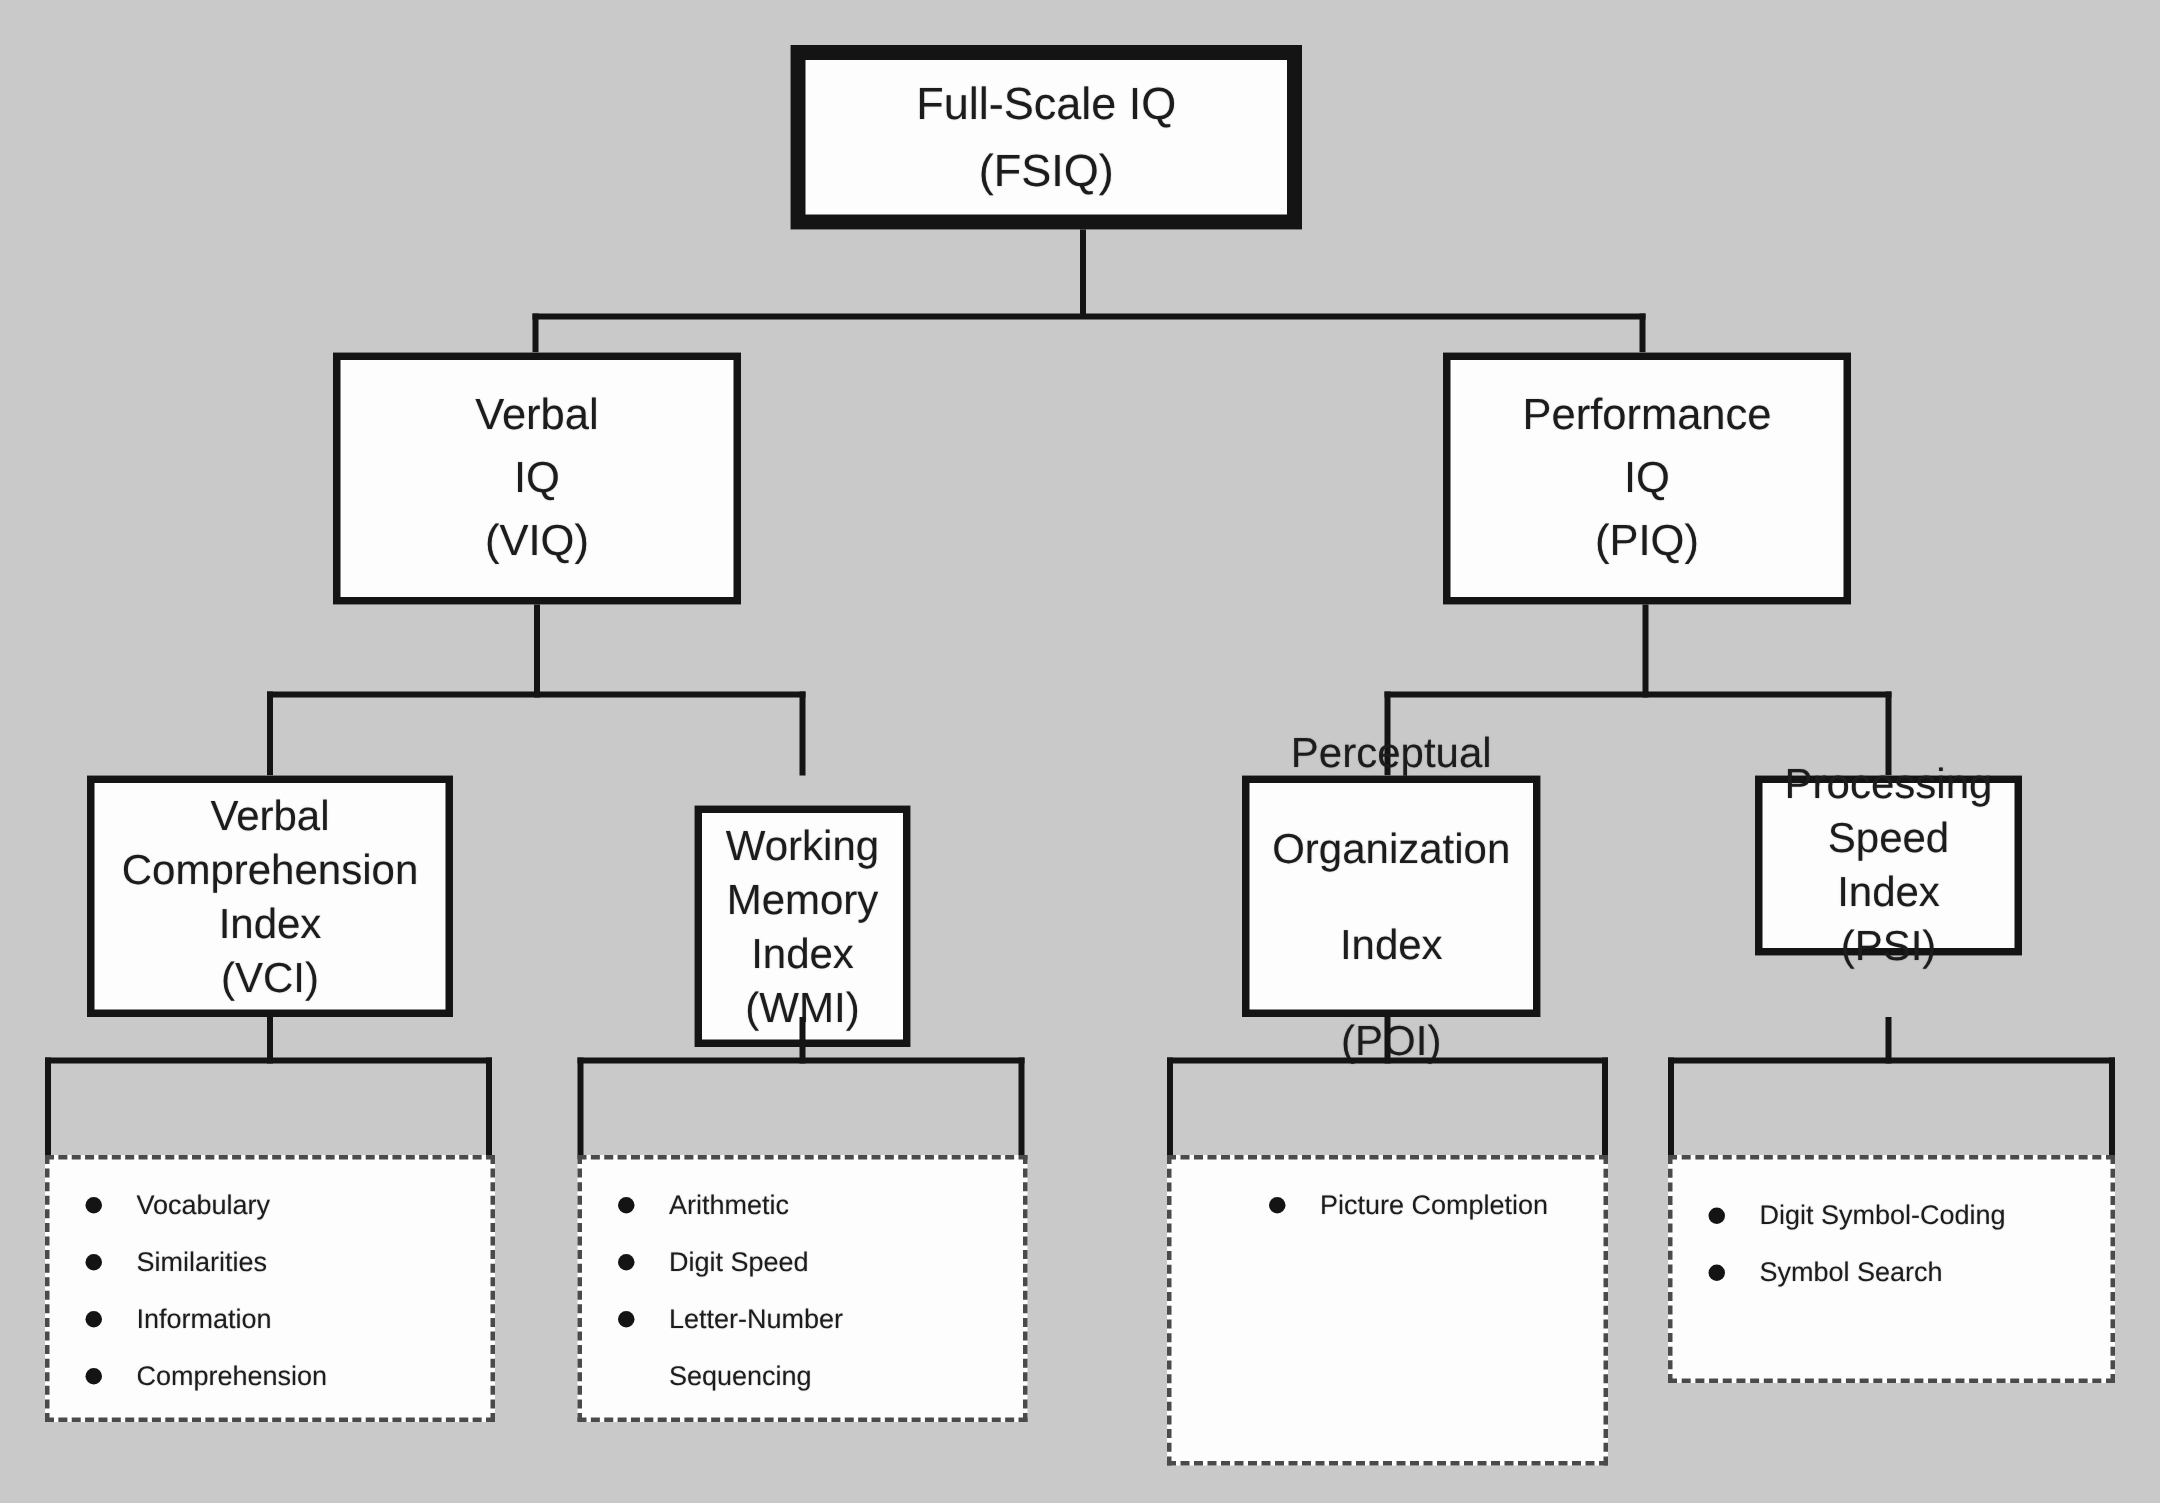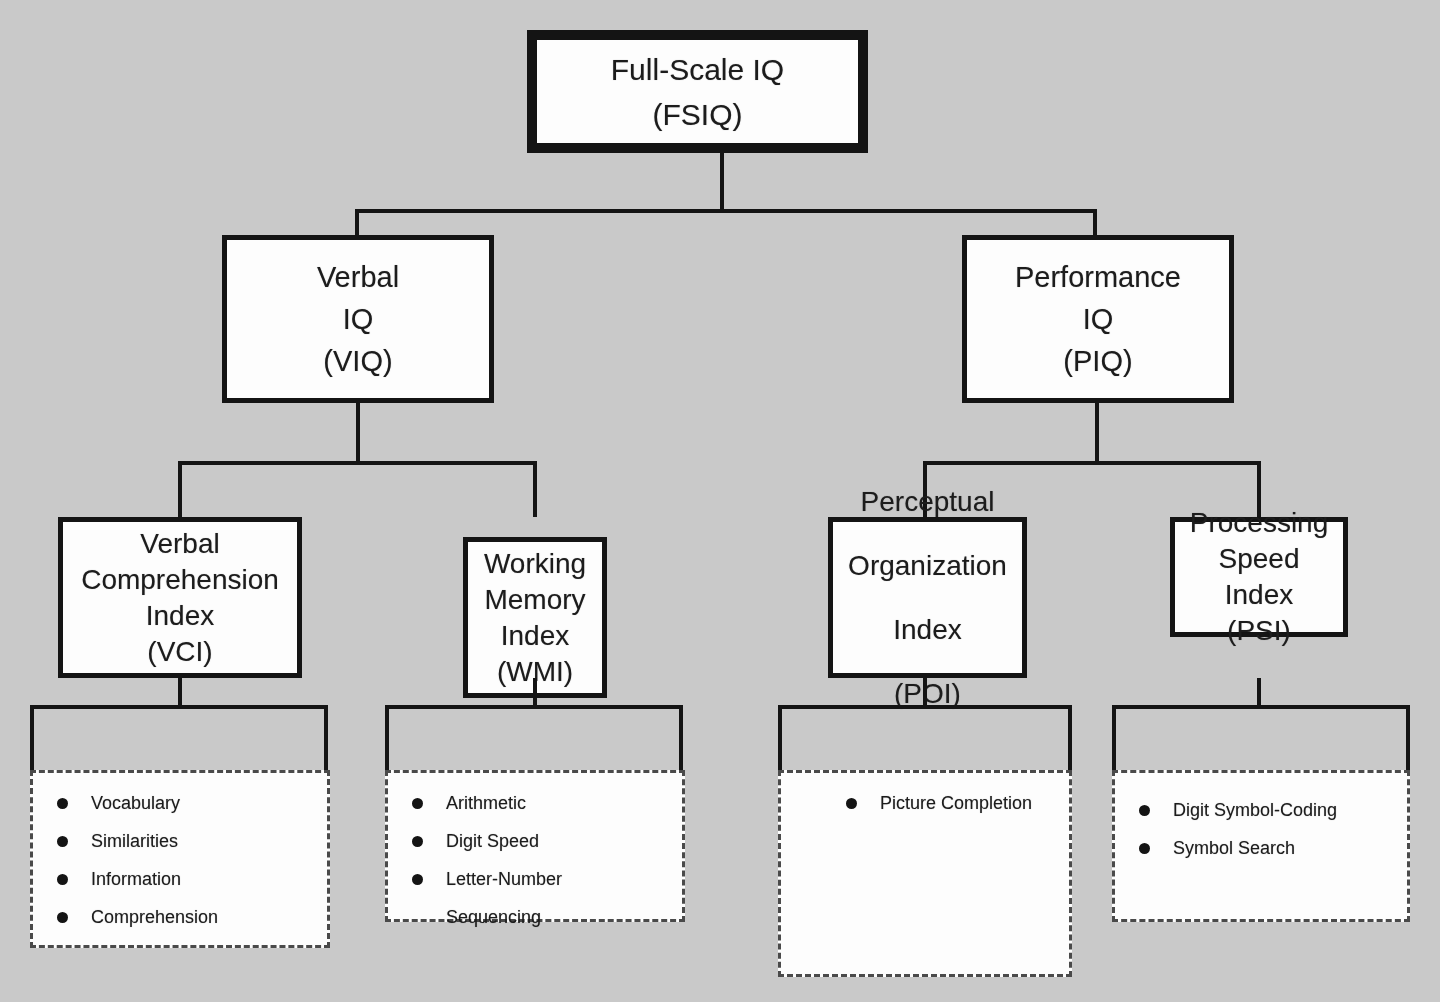--- a/index.html
+++ b/index.html
@@ -135,21 +135,21 @@
           <span class="dot"></span>
           <span class="btext">Information</span>
         </li>
       <li>
           <span class="dot"></span>
           <span class="btext">Comprehension</span>
         </li>
     </ul>
   </div>
 
-  <div class="subbox" style="left:385px; top:770px; width:300px; height:152px;">
+  <div class="subbox" style="left:385px; top:770px; width:300px; height:178px;">
     <ul class="list-wmi">
       <li>
           <span class="dot"></span>
           <span class="btext">Arithmetic</span>
         </li>
       <li>
           <span class="dot"></span>
           <span class="btext">Digit Speed</span>
         </li>
       <li>

